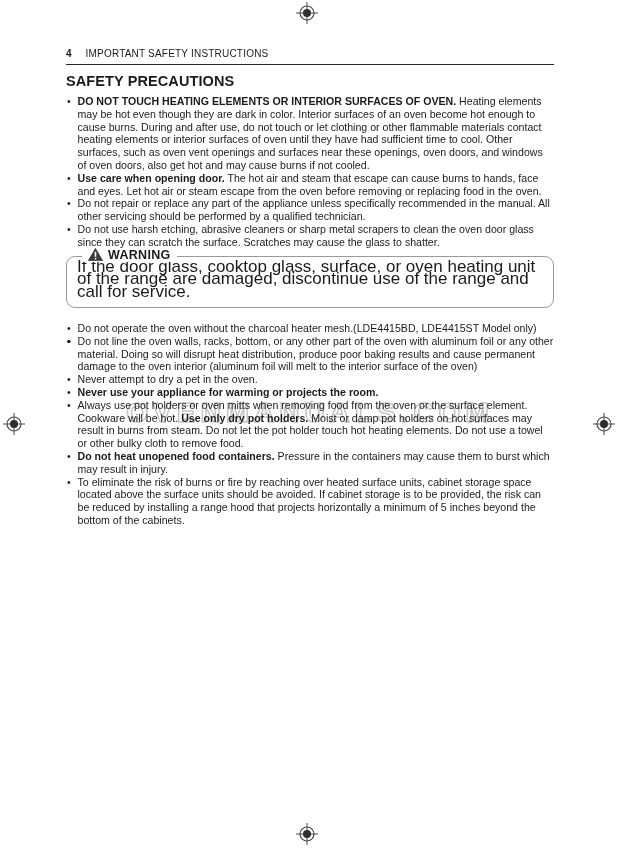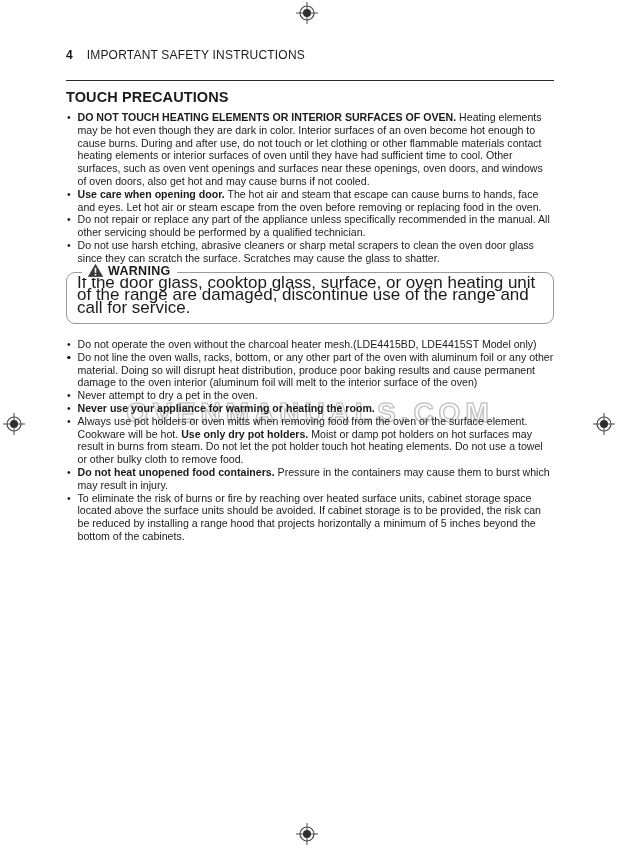--- a/index.html
+++ b/index.html
@@ -34,23 +34,23 @@
     user-select:none;
   }
 
   
   .content{
     position:absolute;
     left:66px;top:48px;width:488px;
     z-index:2;
   }
   .pheader{
-    font-size:12px;
+    font-size:10px;
     border-bottom:1.2px solid #2a2a2a;
-    padding-bottom:18px;
+    padding-bottom:5px;
   }
   .pnum{font-weight:bold;margin-right:14px;}
   .ptitle{letter-spacing:0.2px;}
   h1.section-title{
     font-size:14.5px;
     margin:8px 0 6px 0;
     letter-spacing:0.1px;
   }
   ul.plist{
     margin:0;padding:0;list-style:none;
@@ -121,21 +121,21 @@
   </div>
 
   <div class="watermark">OVENMANUALS.COM</div>
 
   <div class="content">
 
     <div class="pheader">
       <span class="pnum">4</span><span class="ptitle">IMPORTANT SAFETY INSTRUCTIONS</span>
     </div>
 
-    <h1 class="section-title">TOUCH PRECAUTIONS</h1>
+    <h1 class="section-title">SAFETY PRECAUTIONS</h1>
 
     <ul class="plist" id="list1">
         <li><span class="blt">•</span><span><span class="b">DO NOT TOUCH HEATING ELEMENTS OR INTERIOR SURFACES OF OVEN.</span><span> Heating elements may be hot even though they are dark in color. Interior surfaces of an oven become hot enough to cause burns. During and after use, do not touch or let clothing or other flammable materials contact heating elements or interior surfaces of oven until they have had sufficient time to cool. Other surfaces, such as oven vent openings and surfaces near these openings, oven doors, and windows of oven doors, also get hot and may cause burns if not cooled.</span></span></li>
         <li><span class="blt">•</span><span><span class="b">Use care when opening door.</span><span> The hot air and steam that escape can cause burns to hands, face and eyes. Let hot air or steam escape from the oven before removing or replacing food in the oven.</span></span></li>
         <li><span class="blt">•</span><span><span>Do not repair or replace any part of the appliance unless specifically recommended in the manual. All other servicing should be performed by a qualified technician.</span></span></li>
         <li><span class="blt">•</span><span><span>Do not use harsh etching, abrasive cleaners or sharp metal scrapers to clean the oven door glass since they can scratch the surface. Scratches may cause the glass to shatter.</span></span></li>
       </ul>
 
     <div class="warnbox">
       <div class="warnlabel">
@@ -150,20 +150,20 @@
       </div>
       <p>If the door glass, cooktop glass, surface, or oven heating unit of the range are damaged, discontinue use of the range and call for service.</p>
     </div>
 
     <ul class="plist list2" id="list2">
         <li><span class="blt">•</span><span><span>Do not operate the oven without the charcoal heater mesh.(LDE4415BD, LDE4415ST Model only)</span></span></li>
         <li><span class="blt">•</span></li>
         <li><span class="blt">•</span></li>
         <li><span class="blt">•</span><span><span>Do not line the oven walls, racks, bottom, or any other part of the oven with aluminum foil or any other material. Doing so will disrupt heat distribution, produce poor baking results and cause permanent damage to the oven interior (aluminum foil will melt to the interior surface of the oven)</span></span></li>
         <li><span class="blt">•</span><span><span>Never attempt to dry a pet in the oven.</span></span></li>
-        <li><span class="blt">•</span><span><span class="b">Never use your appliance for warming or heating the room.</span></span></li>
+        <li><span class="blt">•</span><span><span class="b">Never use your appliance for warming or projects the room.</span></span></li>
         <li><span class="blt">•</span><span><span>Always use pot holders or oven mitts when removing food from the oven or the surface element. Cookware will be hot. </span><span class="b">Use only dry pot holders.</span><span> Moist or damp pot holders on hot surfaces may result in burns from steam. Do not let the pot holder touch hot heating elements. Do not use a towel or other bulky cloth to remove food.</span></span></li>
         <li><span class="blt">•</span><span><span class="b">Do not heat unopened food containers.</span><span> Pressure in the containers may cause them to burst which may result in injury.</span></span></li>
         <li><span class="blt">•</span><span><span>To eliminate the risk of burns or fire by reaching over heated surface units, cabinet storage space located above the surface units should be avoided. If cabinet storage is to be provided, the risk can be reduced by installing a range hood that projects horizontally a minimum of 5 inches beyond the bottom of the cabinets.</span></span></li>
       </ul>
 
   </div>
 </div>
 
 </body></html>

